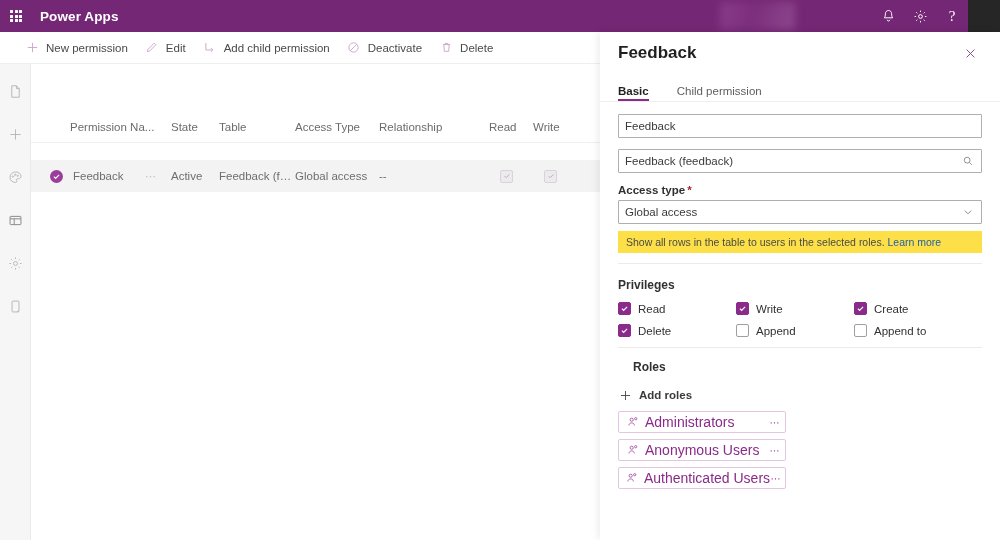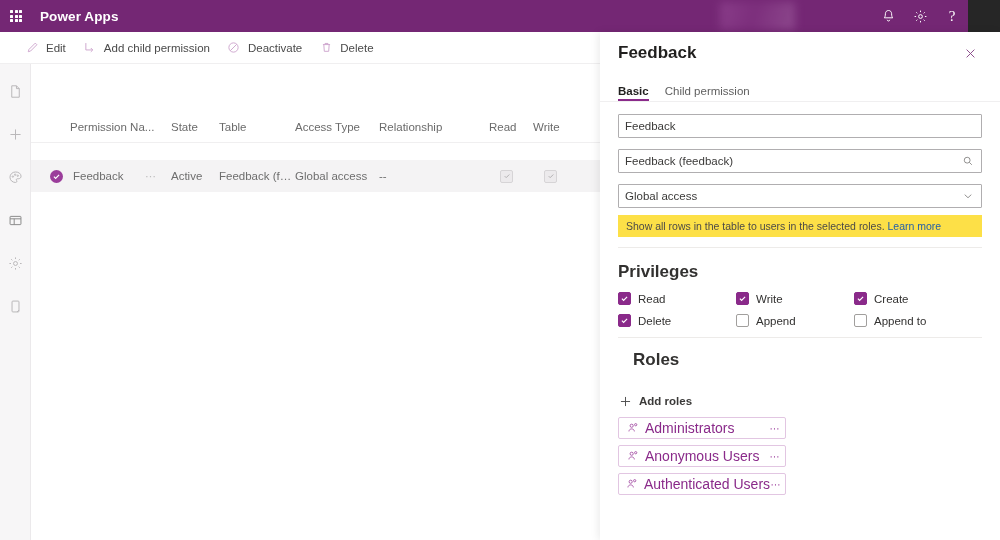--- a/index.html
+++ b/index.html
@@ -121,21 +121,21 @@
     height:42px;display:flex;align-items:center;justify-content:space-between;
     padding:0 18px 0 18px;box-sizing:border-box;
   }
   .panel-title{font-size:17px;font-weight:bold;color:#201f1e;}
   .panel-close{
     width:24px;height:24px;display:flex;align-items:center;justify-content:center;
     color:#8a4a8a;cursor:pointer;
   }
   .panel-close svg{display:block;}
   .tabs{
-    height:28px;display:flex;align-items:flex-end;gap:16px;padding:0 18px;
+    height:28px;display:flex;align-items:flex-end;gap:28px;padding:0 18px;
     border-bottom:1px solid #f0eff0;box-sizing:border-box;
   }
   .tab{
     font-size:11.5px;color:#5f5f5f;padding-bottom:4px;cursor:pointer;position:relative;
   }
   .tab.sel{color:#201f1e;font-weight:bold;}
   .tab.sel:after{
     content:"";position:absolute;left:0;right:0;bottom:0;height:2px;background:#8a2a8a;
   }
   .panel-body{padding:12px 18px 0 18px;box-sizing:border-box;}
@@ -152,21 +152,21 @@
   .fld .fi svg{display:block;}
 
   .infobox{
     background:#fde047;padding:5px 8px;box-sizing:border-box;
     font-size:10.5px;color:#4c4a48;margin-top:-4px;margin-bottom:10px;
   }
   .infobox a{color:#2560a8;text-decoration:none;cursor:pointer;}
 
   .sep{height:1px;background:#edebe9;margin:8px 0 14px 0;}
 
-  .sect-title{font-size:17px;font-weight:bold;color:#323130;margin-bottom:10px;}
+  .sect-title{font-size:12px;font-weight:bold;color:#323130;margin-bottom:10px;}
 
   .priv-grid{
     display:grid;grid-template-columns:118px 118px 118px;row-gap:9px;margin-bottom:8px;
   }
   .priv{display:flex;align-items:center;cursor:pointer;}
   .cb{
     width:13px;height:13px;border-radius:2px;box-sizing:border-box;
     display:flex;align-items:center;justify-content:center;margin-right:7px;flex:0 0 auto;
   }
   .cb.on{background:#8a2a8a;border:1px solid #8a2a8a;}
@@ -236,20 +236,28 @@
         <span class="tb-help">?</span>
       </div>
       <div class="avatar">
         <div class="avatar-inner"></div>
       </div>
     </div>
   </div>
 
   <div class="cmdbar">
 
+    <div class="cmd">
+      <span class="ci">
+        <svg width="13" height="13" viewBox="0 0 16 16" stroke="currentColor" stroke-width="1.2" fill="none">
+          <path d="M8 2.2v11.6M2.2 8h11.6"></path>
+        </svg>
+      </span>
+      <span>New permission</span>
+    </div>
 
     <div class="cmd">
       <span class="ci">
         <svg width="13" height="13" viewBox="0 0 16 16" stroke="currentColor" stroke-width="1.2" fill="none">
           <path d="M11.4 2.6l2 2L5.6 12.4 2.8 13.2l.8-2.8z"></path>
         </svg>
       </span>
       <span>Edit</span>
     </div>
 
@@ -397,20 +405,23 @@
       <div class="fld">
         <span class="val">Feedback (feedback)</span>
         <span class="fi">
           <svg width="12" height="12" viewBox="0 0 16 16" fill="none" stroke="currentColor" stroke-width="1.1">
             <circle cx="6.9" cy="6.9" r="3.9"></circle>
               <path d="M9.8 9.8l3.3 3.3"></path>
           </svg>
         </span>
       </div>
 
+      <label class="lbl">
+        <span>Access type</span><span class="req">*</span>
+      </label>
       <div class="fld">
         <span class="val">Global access</span>
         <span class="fi">
           <svg width="12" height="12" viewBox="0 0 16 16" fill="none" stroke="currentColor" stroke-width="1.1">
             <path d="M3.6 6.2L8 10.3l4.4-4.1"></path>
           </svg>
         </span>
       </div>
 
       <div class="infobox">
@@ -466,21 +477,21 @@
         </div>
 
         <div class="priv">
           <span class="cb off"></span>
           <span class="t">Append to</span>
         </div>
       </div>
 
       <div class="sep" style="margin:10px 0 12px 0;"></div>
 
-      <div class="sect-title" style="margin-bottom:24px;padding-left:15px;">Roles</div>
+      <div class="sect-title" style="margin-bottom:14px;padding-left:15px;">Roles</div>
 
       <div class="addroles">
         <span class="pi">
           <svg width="13" height="13" viewBox="0 0 16 16" fill="none" stroke="currentColor" stroke-width="1.15">
             <path d="M8 2.4v11.2M2.4 8h11.2"></path>
           </svg>
         </span>
         <span>Add roles</span>
       </div>
 

